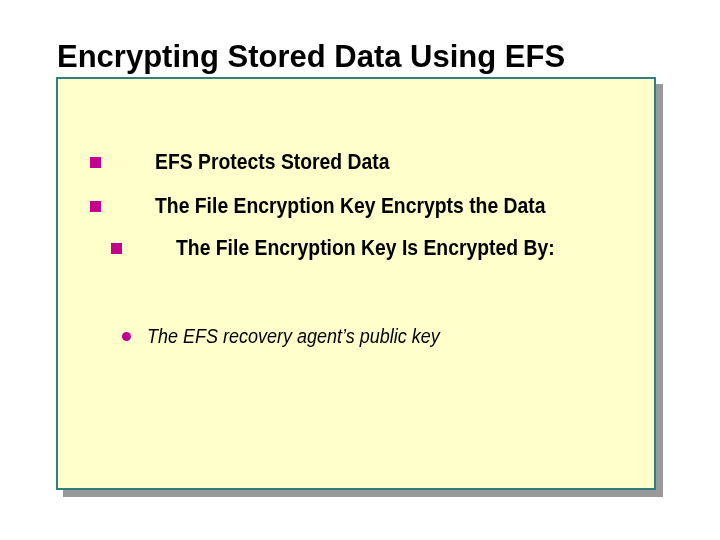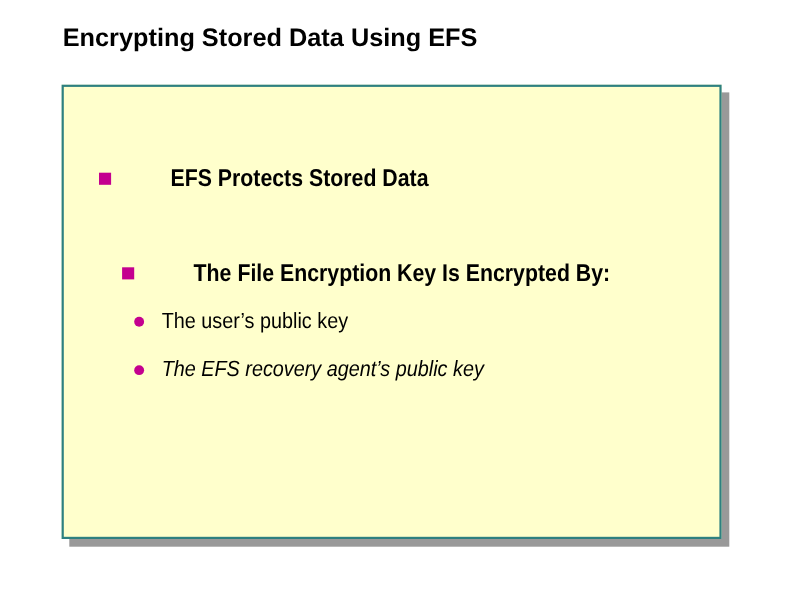--- a/index.html
+++ b/index.html
@@ -17,22 +17,22 @@
     width: 720px;
     height: 540px;
     background: var(--bg);
     font-family: "Liberation Sans", sans-serif;
     color: var(--text);
     overflow: hidden;
   }
   .slide-title {
     position: absolute;
     left: 57px;
-    top: 20px;
-    font-size: 23px;
+    top: 43px;
+    font-size: 31px;
     font-weight: bold;
     line-height: 28px;
     white-space: nowrap;
   }
   .content-panel {
     position: absolute;
     left: 56px;
     top: 77px;
     width: 600px;
     height: 413px;
@@ -88,29 +88,29 @@
 
 <div class="slide-title">Encrypting Stored Data Using EFS</div>
 
 <div class="content-panel">
 
   <div class="bullet-row level1 row-1">
     <span class="sq-marker"></span>
     <span class="bullet-text-1">EFS Protects Stored Data</span>
   </div>
 
+  <div class="bullet-row level1 row-2">
+    <span class="sq-marker"></span>
+    <span class="bullet-text-1">The File Encryption Key Encrypts the Data</span>
+  </div>
 
   <div class="bullet-row level1 row-3">
     <span class="sq-marker"></span>
     <span class="bullet-text-1">The File Encryption Key Is Encrypted By:</span>
   </div>
 
-  <div class="bullet-row level2 row-4">
-    <span class="dot-marker"></span>
-    <span class="bullet-text-2">The user’s public key</span>
-  </div>
 
   <div class="bullet-row level2 row-5">
     <span class="dot-marker"></span>
     <span class="bullet-text-2">The EFS recovery agent’s public key</span>
   </div>
 
 </div>
 
 </body></html>

